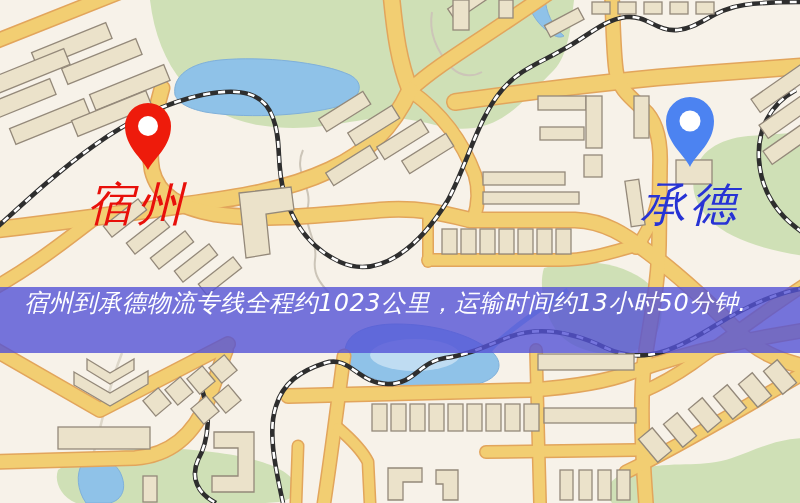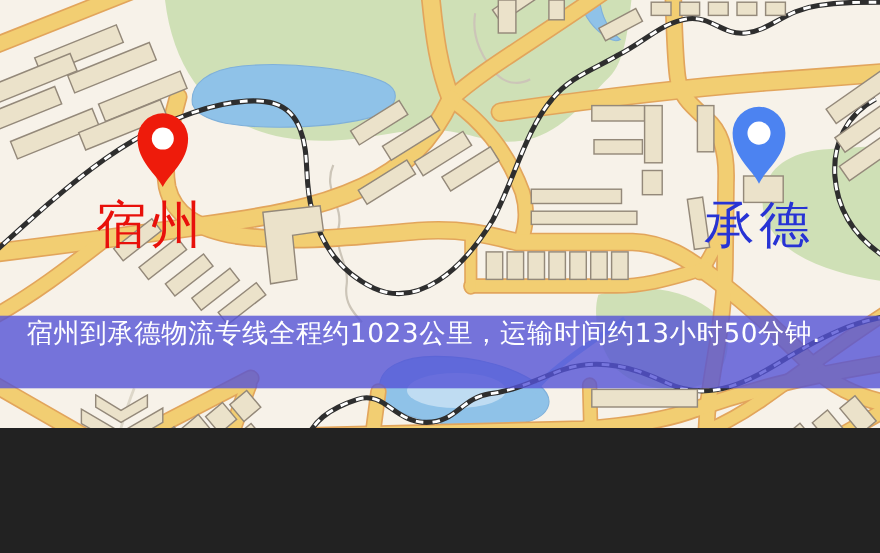--- a/index.html
+++ b/index.html
@@ -1,18 +1,18 @@
 <!DOCTYPE html>
 <html><head>
 <meta charset="utf-8">
 <style>
   html,body{margin:0;padding:0;background:#222;}
   #stage{
-    position:relative;width:800px;height:389px;overflow:hidden;
-    font-family:"DejaVu Sans",sans-serif;background:#f7f2e9;
+    position:relative;width:800px;height:503px;overflow:hidden;
+    font-family:"DejaVu Sans",sans-serif;background:#f7f2e9;font-style:italic;
   }
   #map-svg{position:absolute;left:0;top:0;width:800px;height:503px;display:block;}
   .city-label{
     position:absolute;font-size:46px;font-weight:500;letter-spacing:4px;
     line-height:1;white-space:nowrap;text-shadow:0 0 1px rgba(255,255,255,.25);
     font-family:"DejaVu Sans",sans-serif;
   }
   #origin-label{left:87px;top:181px;color:#e8100a;}
   #destination-label{left:640px;top:181px;color:#2733d4;text-align:center;}
   #route-banner{

